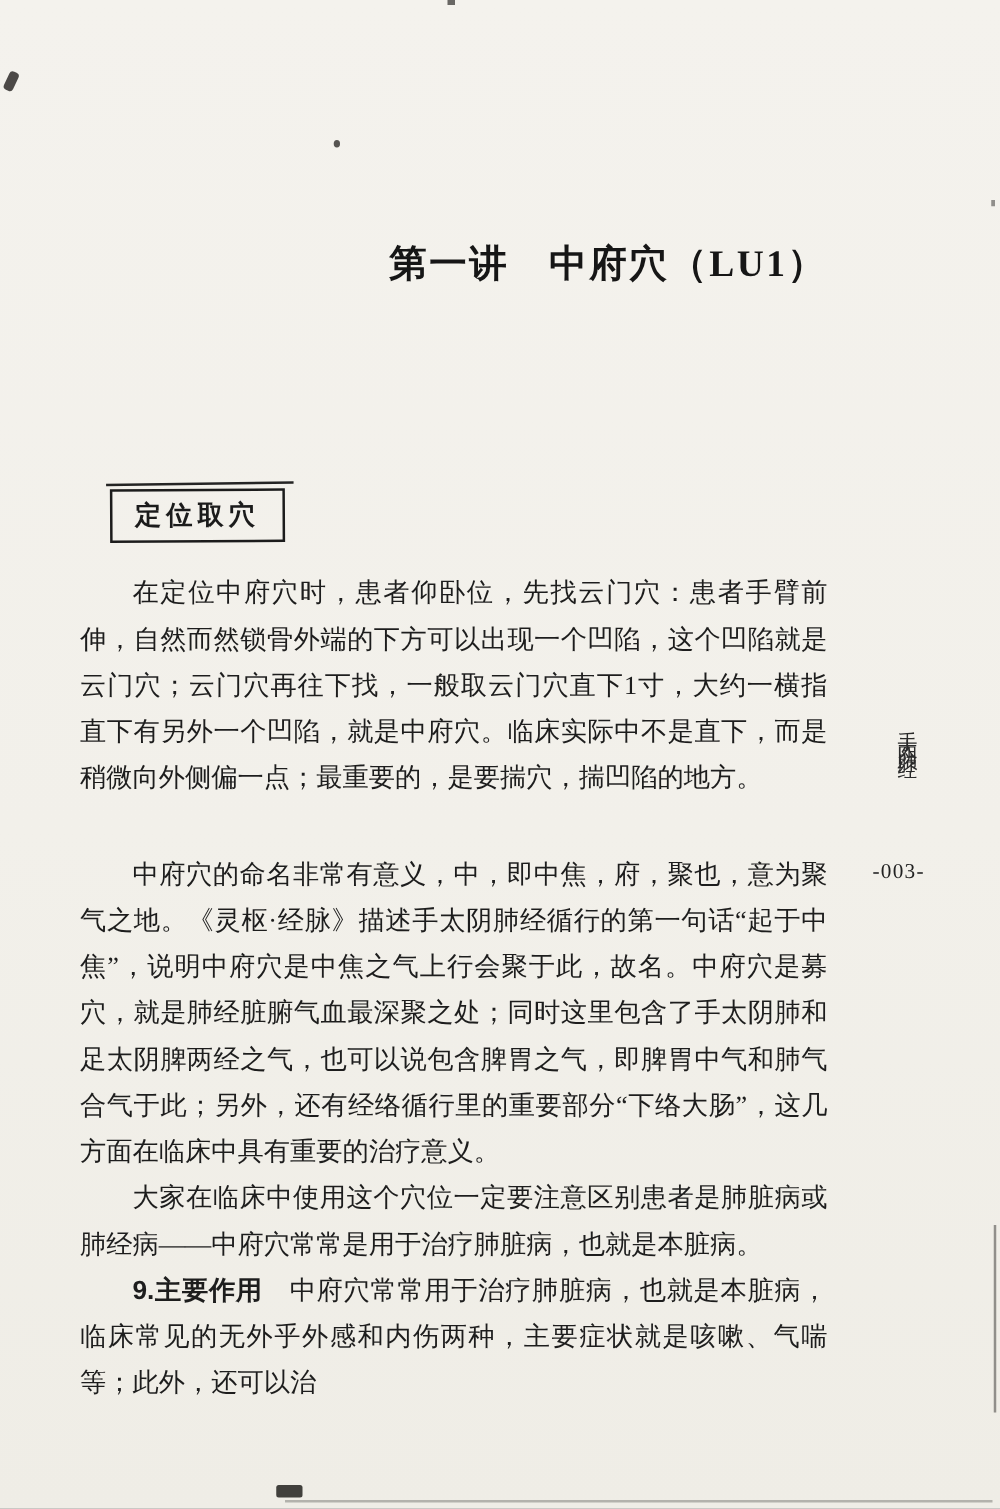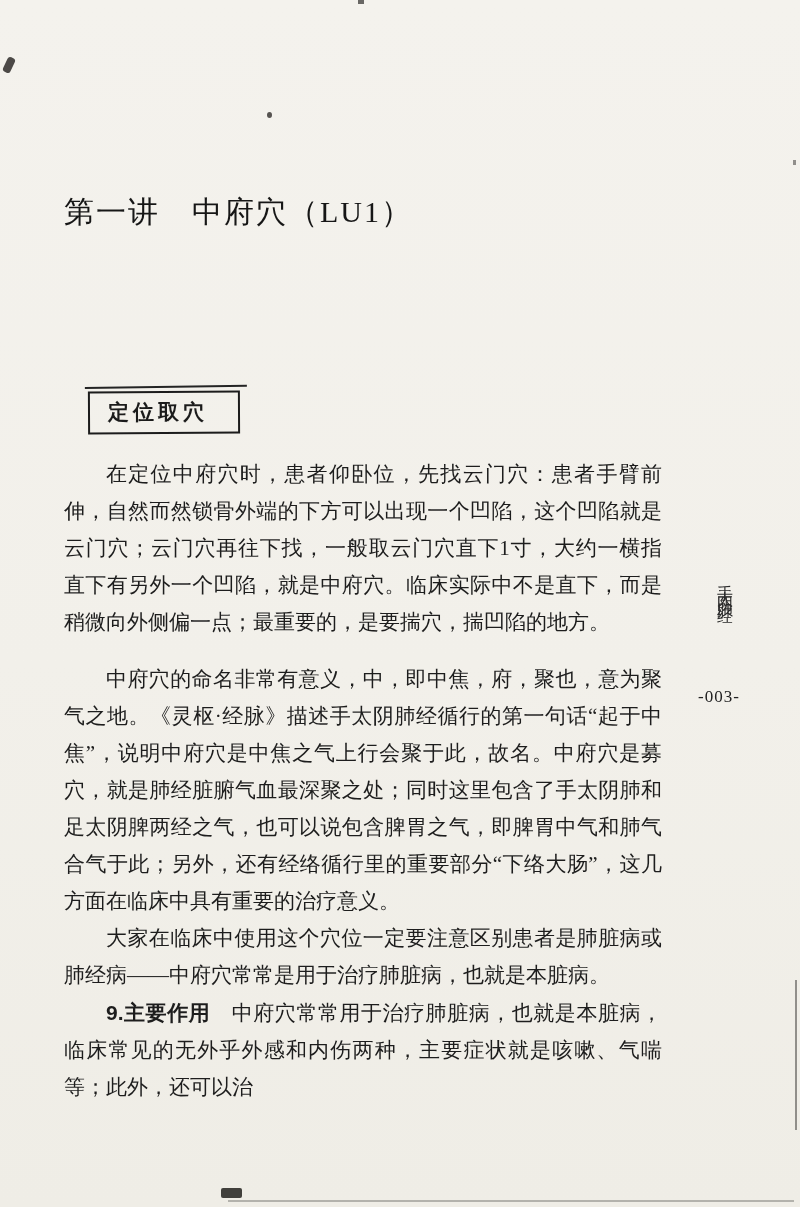--- a/index.html
+++ b/index.html
@@ -11,46 +11,46 @@
     background:linear-gradient(180deg,#f4f2ed 0%,#f2f0ea 55%,#efede6 100%);
     color:#1b1b1b;
     overflow:hidden;
   }
   .content{
     position:absolute;left:64px;top:192px;width:598px;
   }
   .title{
     margin:0 0 160px 0;
     font-size:30px;line-height:39px;
-    font-weight:normal;text-align:left;
+    font-weight:bold;text-align:right;
     letter-spacing:2px;
     color:#161616;
   }
   .label-row{margin-left:24px;}
   .label-row.second{margin-top:18px;}
   .section-label{
     position:relative;display:inline-block;
     border:2px solid #1c1c1c;
-    padding:5px 30px 6px 18px;
+    padding:5px 18px 6px 18px;
     font-family:"Liberation Sans","DejaVu Sans",sans-serif;
     font-weight:bold;font-size:21px;letter-spacing:4px;
     background:transparent;
     transform:rotate(-0.3deg);
   }
   .section-label::before{
     content:"";position:absolute;left:-5px;right:-9px;top:-7px;height:0;
     border-top:2px solid #242424;transform:rotate(-0.5deg);
   }
   .para{
     margin:0;font-size:21px;line-height:37px;
     text-align:justify;text-indent:2em;
     color:#1d1d1d;
   }
   .para.first-after-label{margin-top:22px;}
-  .para.after-label2{margin-top:20px;}
+  .para.after-label2{margin-top:40px;}
   .lead{
     font-family:"Liberation Sans","DejaVu Sans",sans-serif;
     font-weight:bold;
   }
   .side-label{
     position:absolute;left:714px;top:572px;
     writing-mode:vertical-rl;
     font-size:16px;letter-spacing:6px;
     color:#2a2a2a;
   }

